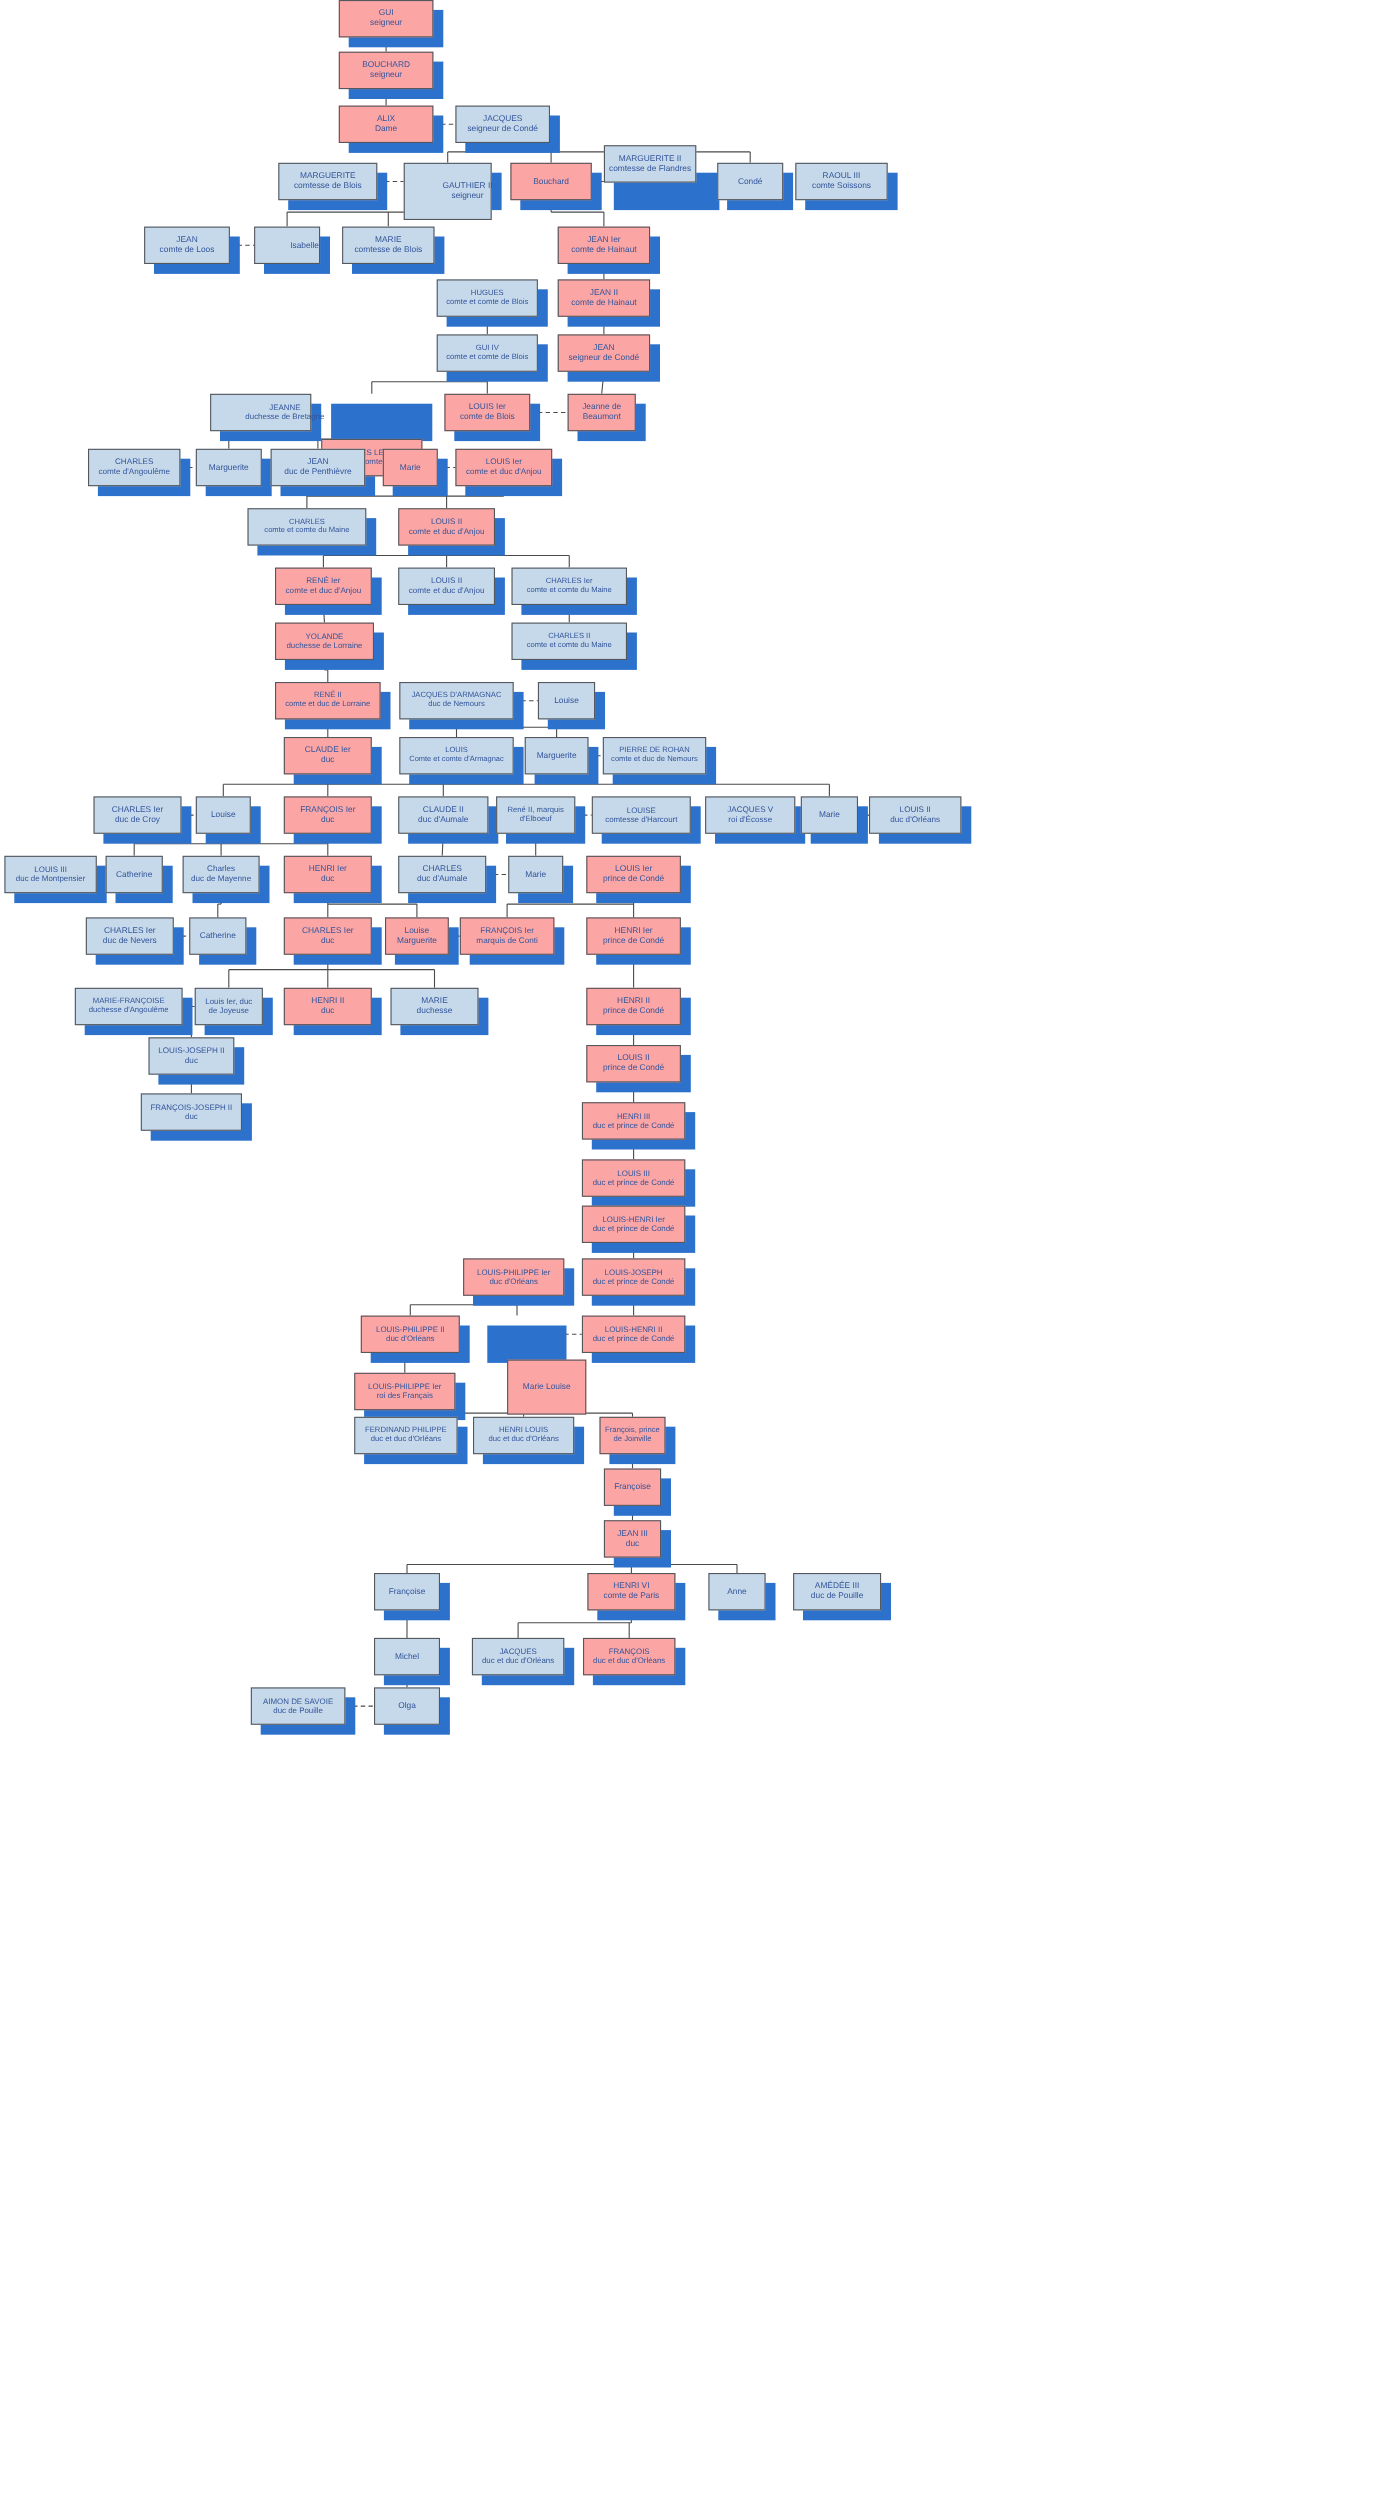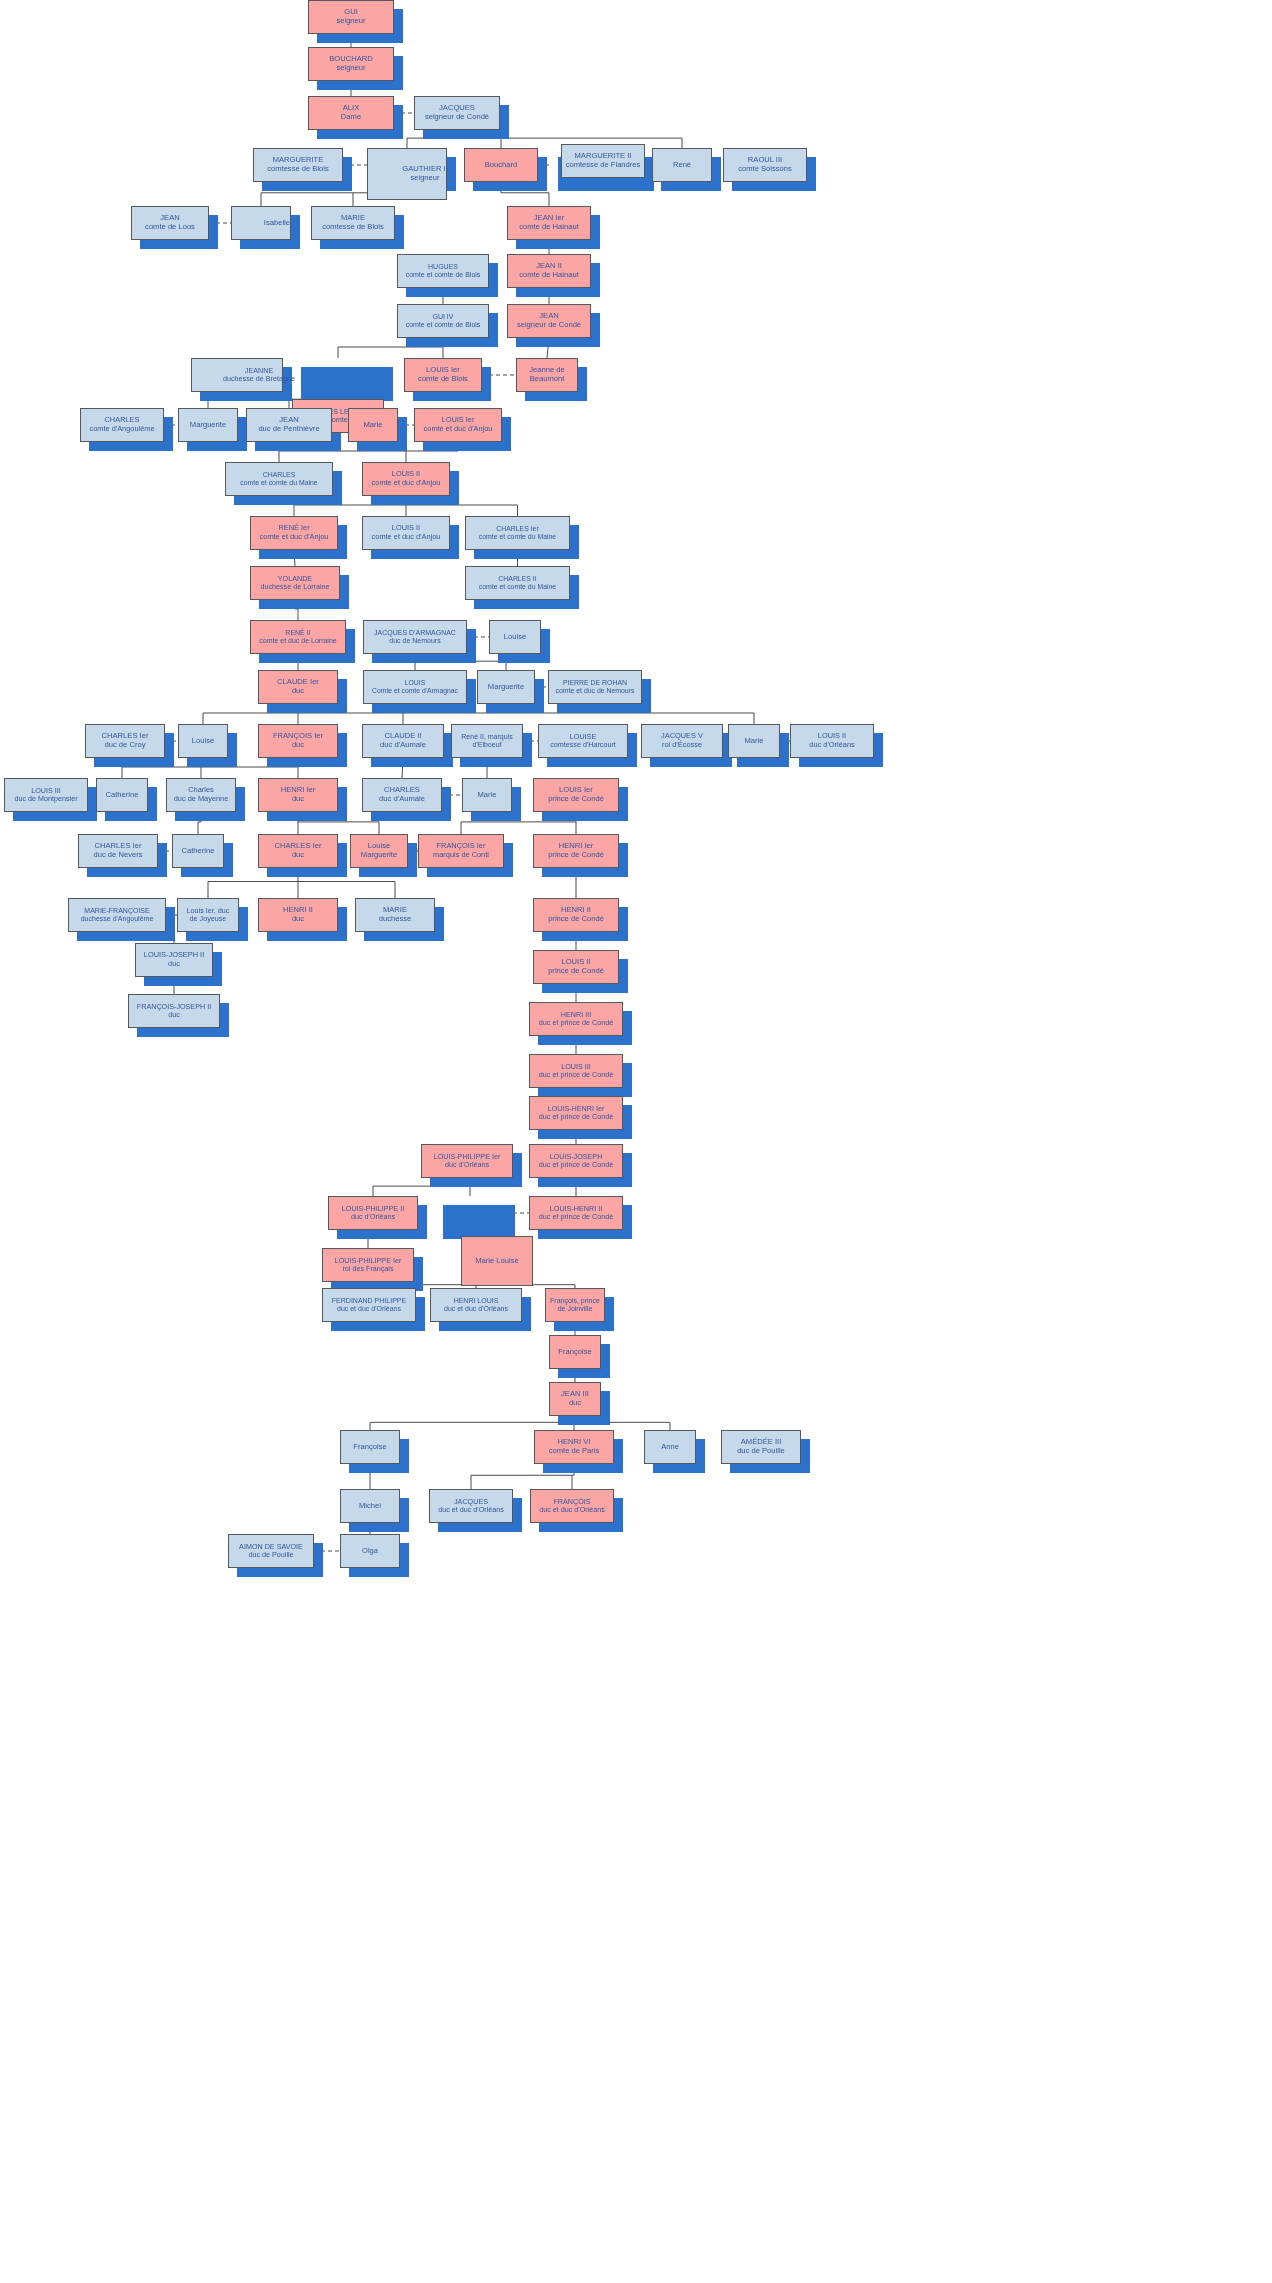--- a/index.html
+++ b/index.html
@@ -185,27 +185,27 @@
       <div class="shadow" style="left: 376px; top: 157px; width: 80px; height: 34px;"></div>
       <div class="node blue" style="left: 367px; top: 148px; width: 80px; height: 52px; font-size: 7.6px; padding-left: 36px;">
         <span class="n1">GAUTHIER II</span>
         <span class="n2">seigneur</span>
       </div>
       <div class="shadow" style="left: 473px; top: 157px; width: 74px; height: 34px;"></div>
       <div class="node peach" style="left: 464px; top: 148px; width: 74px; height: 34px; font-size: 7.6px;">
         <span class="n1">Bouchard</span>
       </div>
       <div class="shadow" style="left: 558px; top: 157px; width: 96px; height: 34px;"></div>
-      <div class="node blue" style="left: 549px; top: 144px; width: 84px; height: 34px; font-size: 7.6px; margin-left: 12px;">
+      <div class="node blue" style="left: 549px; top: 132px; width: 84px; height: 34px; font-size: 7.6px;">
         <span class="n1">MARGUERITE II</span>
         <span class="n2">comtesse de Flandres</span>
       </div>
       <div class="shadow" style="left: 661px; top: 157px; width: 60px; height: 34px;"></div>
       <div class="node blue" style="left: 652px; top: 148px; width: 60px; height: 34px; font-size: 7.6px;">
-        <span class="n1">René</span>
+        <span class="n1">Condé</span>
       </div>
       <div class="shadow" style="left: 732px; top: 157px; width: 84px; height: 34px;"></div>
       <div class="node blue" style="left: 723px; top: 148px; width: 84px; height: 34px; font-size: 7.6px;">
         <span class="n1">RAOUL III</span>
         <span class="n2">comte Soissons</span>
       </div>
       <div class="shadow" style="left: 140px; top: 215px; width: 78px; height: 34px;"></div>
       <div class="node blue" style="left: 131px; top: 206px; width: 78px; height: 34px; font-size: 7.6px;">
         <span class="n1">JEAN</span>
         <span class="n2">comte de Loos</span>

